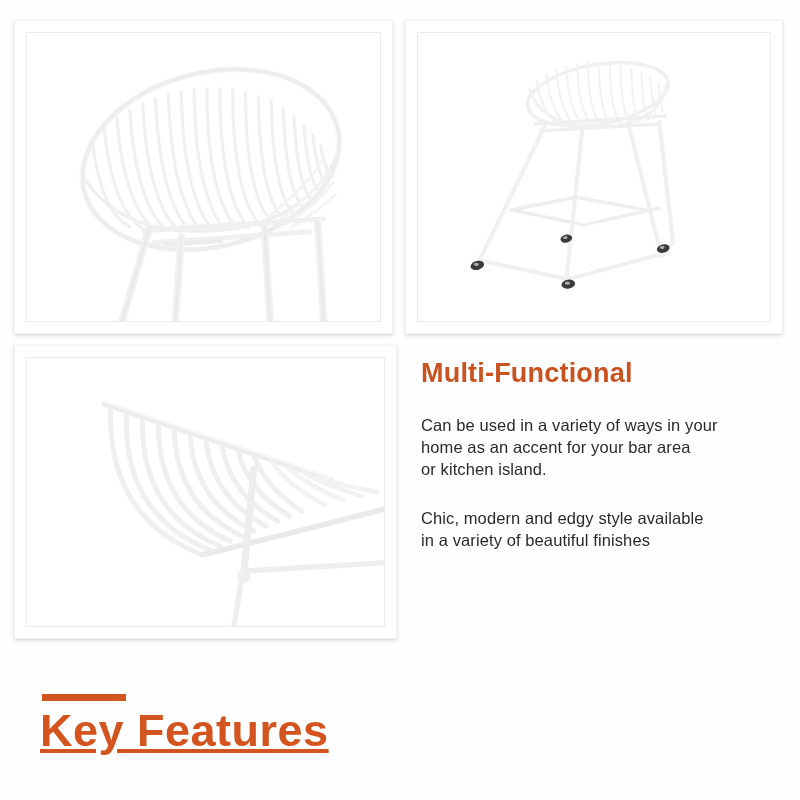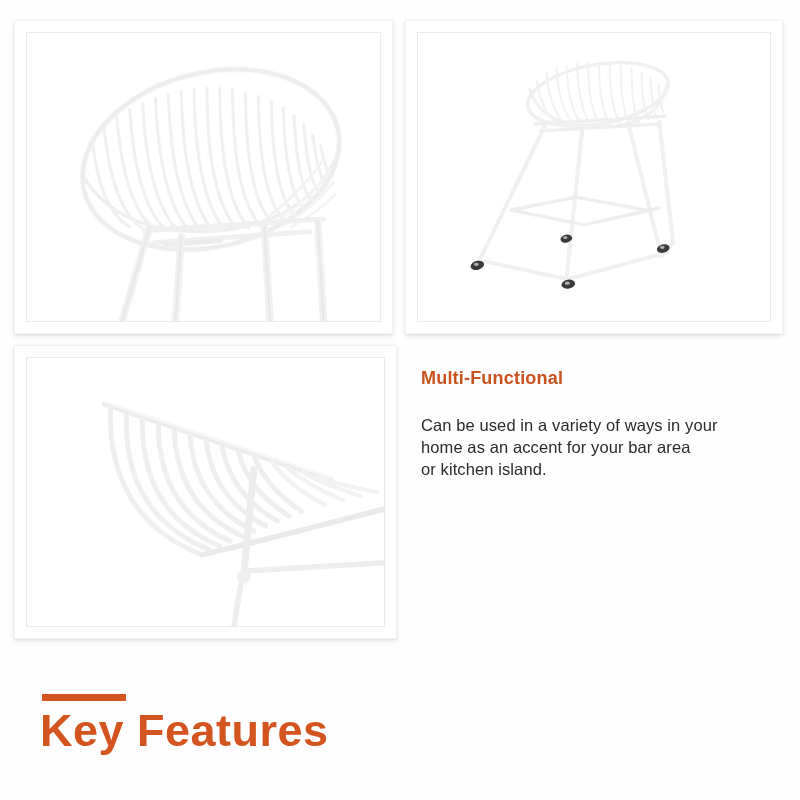--- a/index.html
+++ b/index.html
@@ -35,26 +35,25 @@
   #frame-1 { left:14px;  top:20px;  width:379px; height:314px; }
   #frame-2 { left:405px; top:20px;  width:378px; height:314px; }
   #frame-3 { left:14px;  top:345px; width:383px; height:294px; }
 
   
   #features { position:absolute; left:421px; top:358px; width:362px; }
   .feature { margin-bottom:17px; }
   .feature:last-child { margin-bottom:0; }
   .feature-title {
     color:#c9521e;
-    font-size:18px;
+    font-size:27px;
     font-weight:bold;
     letter-spacing:0.2px;
     line-height:1.12;
     margin-bottom:5px;
-    margin-top:10px;
   }
   .feature-body {
     color:#2b2b2b;
     font-size:16.5px;
     font-weight:300;
     line-height:1.33;
     letter-spacing:0.1px;
     white-space:pre-line;
     margin-top:27px;
   }
@@ -65,20 +64,21 @@
     width:84px; height:7px;
     background:#d4541f;
   }
   #key-title {
     position:absolute; left:40px; top:707px;
     color:#d4541f;
     font-size:45px;
     font-weight:bold;
     letter-spacing:0.5px;
     line-height:1.05;
+    text-decoration:underline;
   }
 </style>
 </head>
 <body>
 
 <div id="page">
 
   <div class="frame" id="frame-1">
     <div class="frame-inner">
       <svg class="photo" viewBox="0 0 357 292" preserveAspectRatio="xMidYMid slice">
@@ -277,20 +277,22 @@
 
     <div class="feature">
       <div class="feature-title">Multi-Functional</div>
       <div class="feature-body">Can be used in a variety of ways in your
 home as an accent for your bar area
 or kitchen island.</div>
     </div>
 
 
     <div class="feature">
+      <div class="feature-body">Chic, modern and edgy style available
+in a variety of beautiful finishes</div>
     </div>
 
   </div>
 
   <div id="key-bar"></div>
   <div id="key-title">Key Features</div>
 
 </div>
 
 </body></html>

